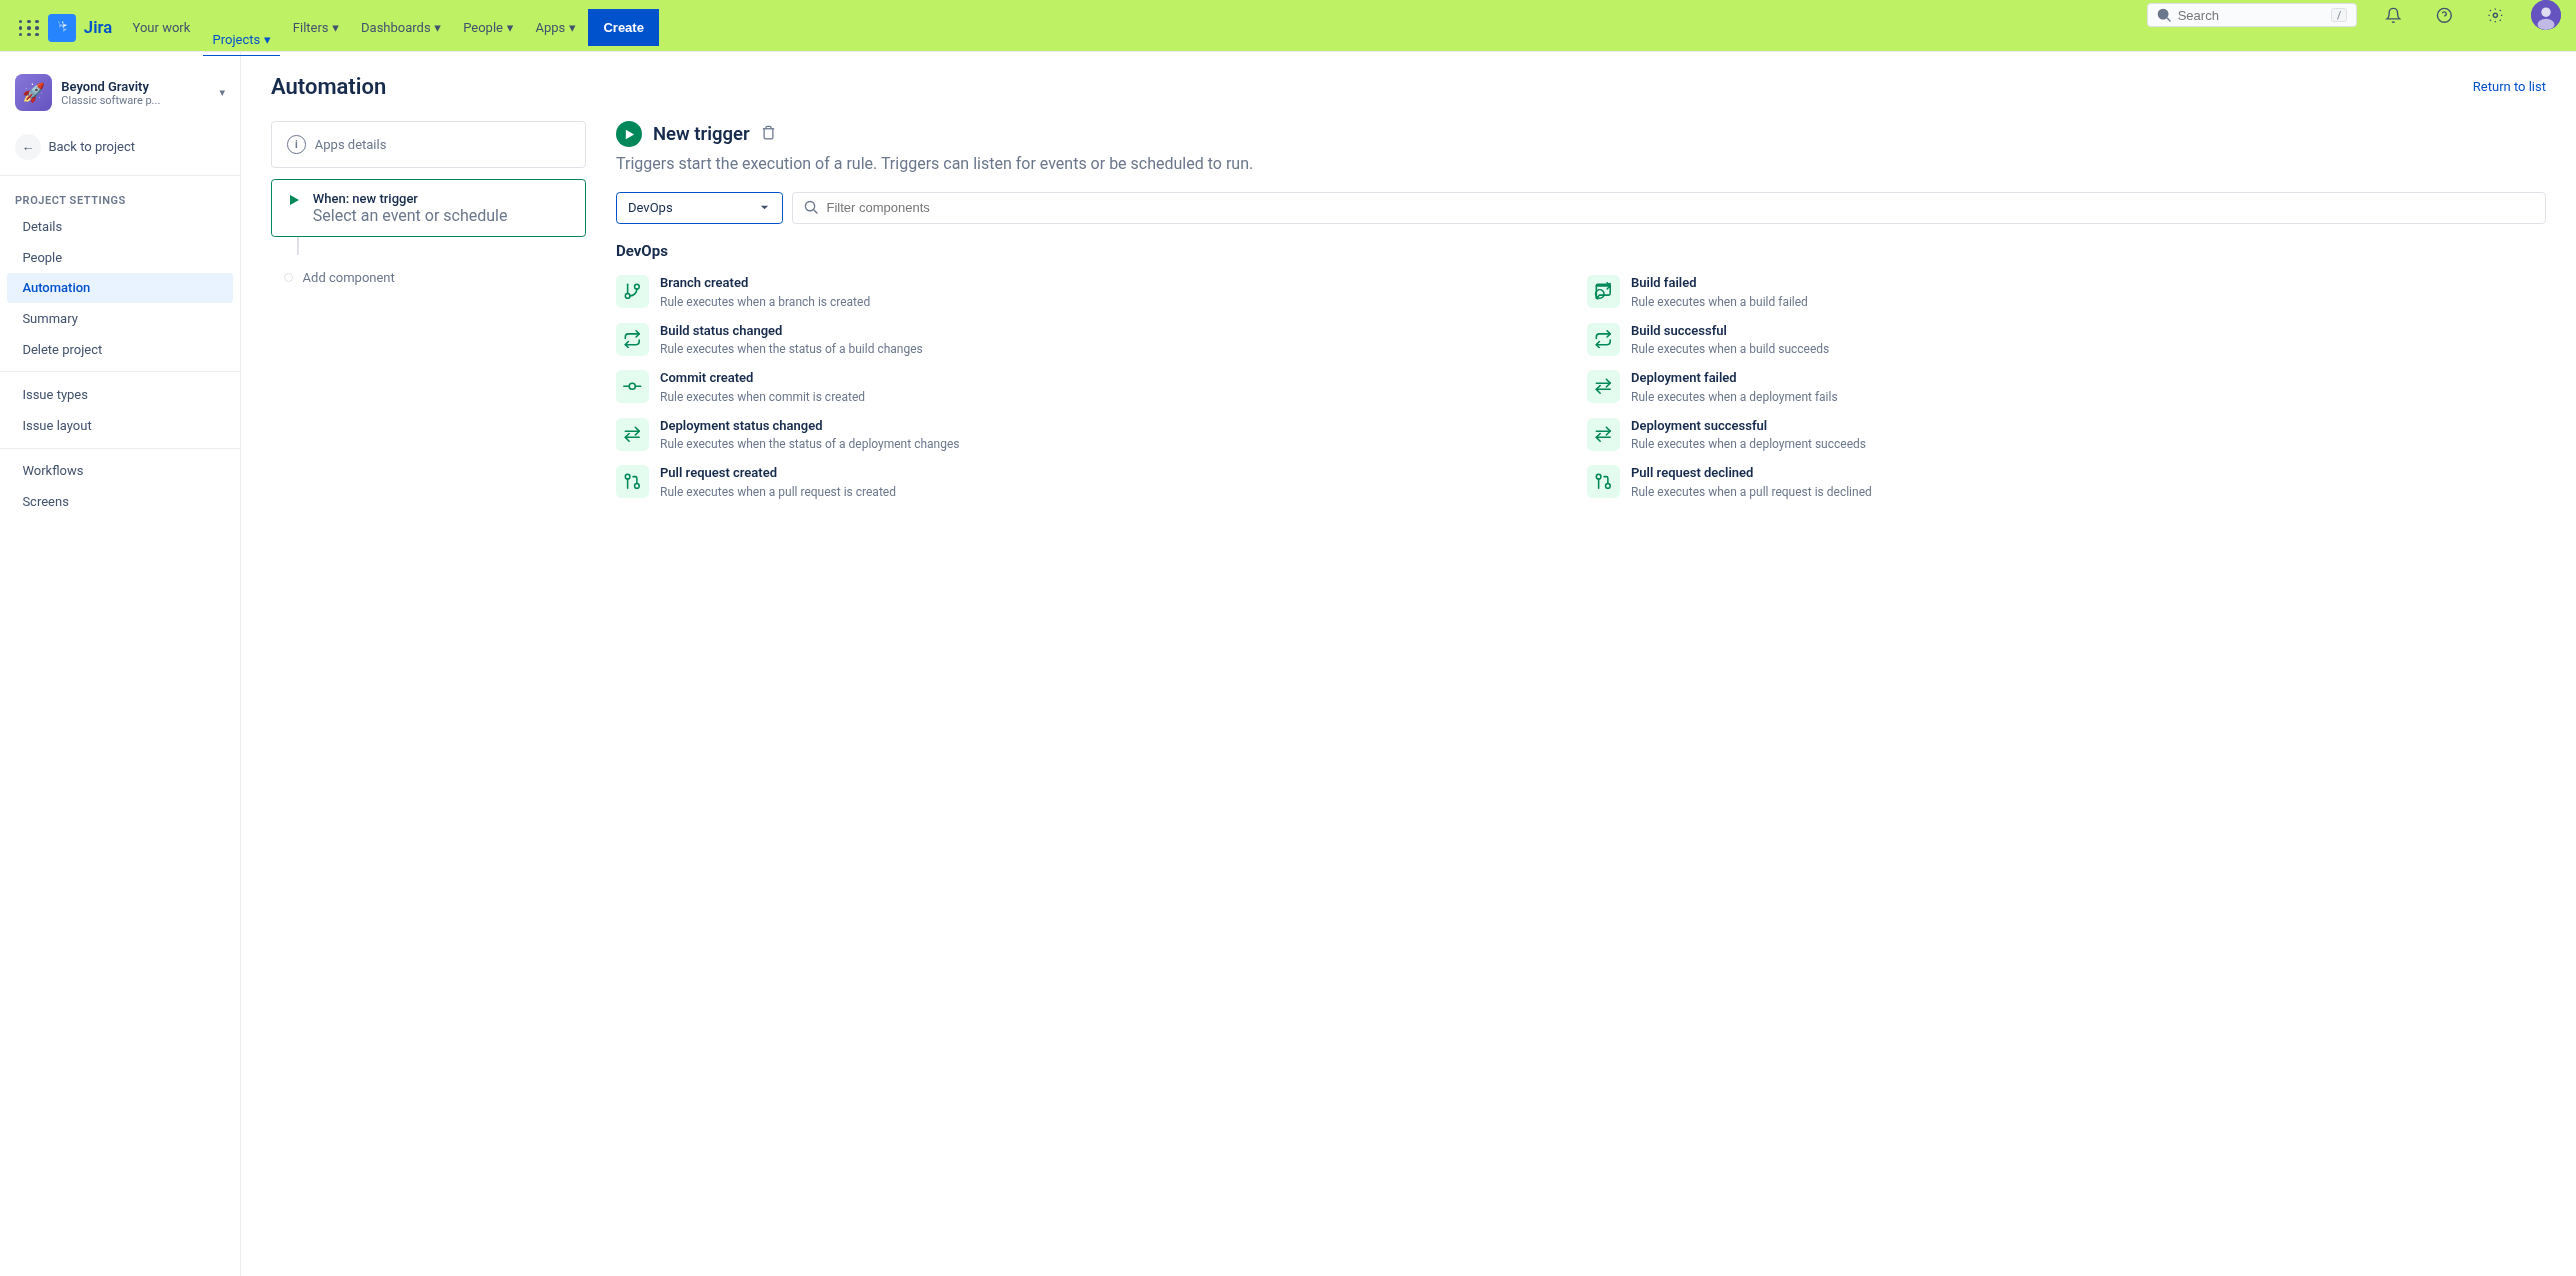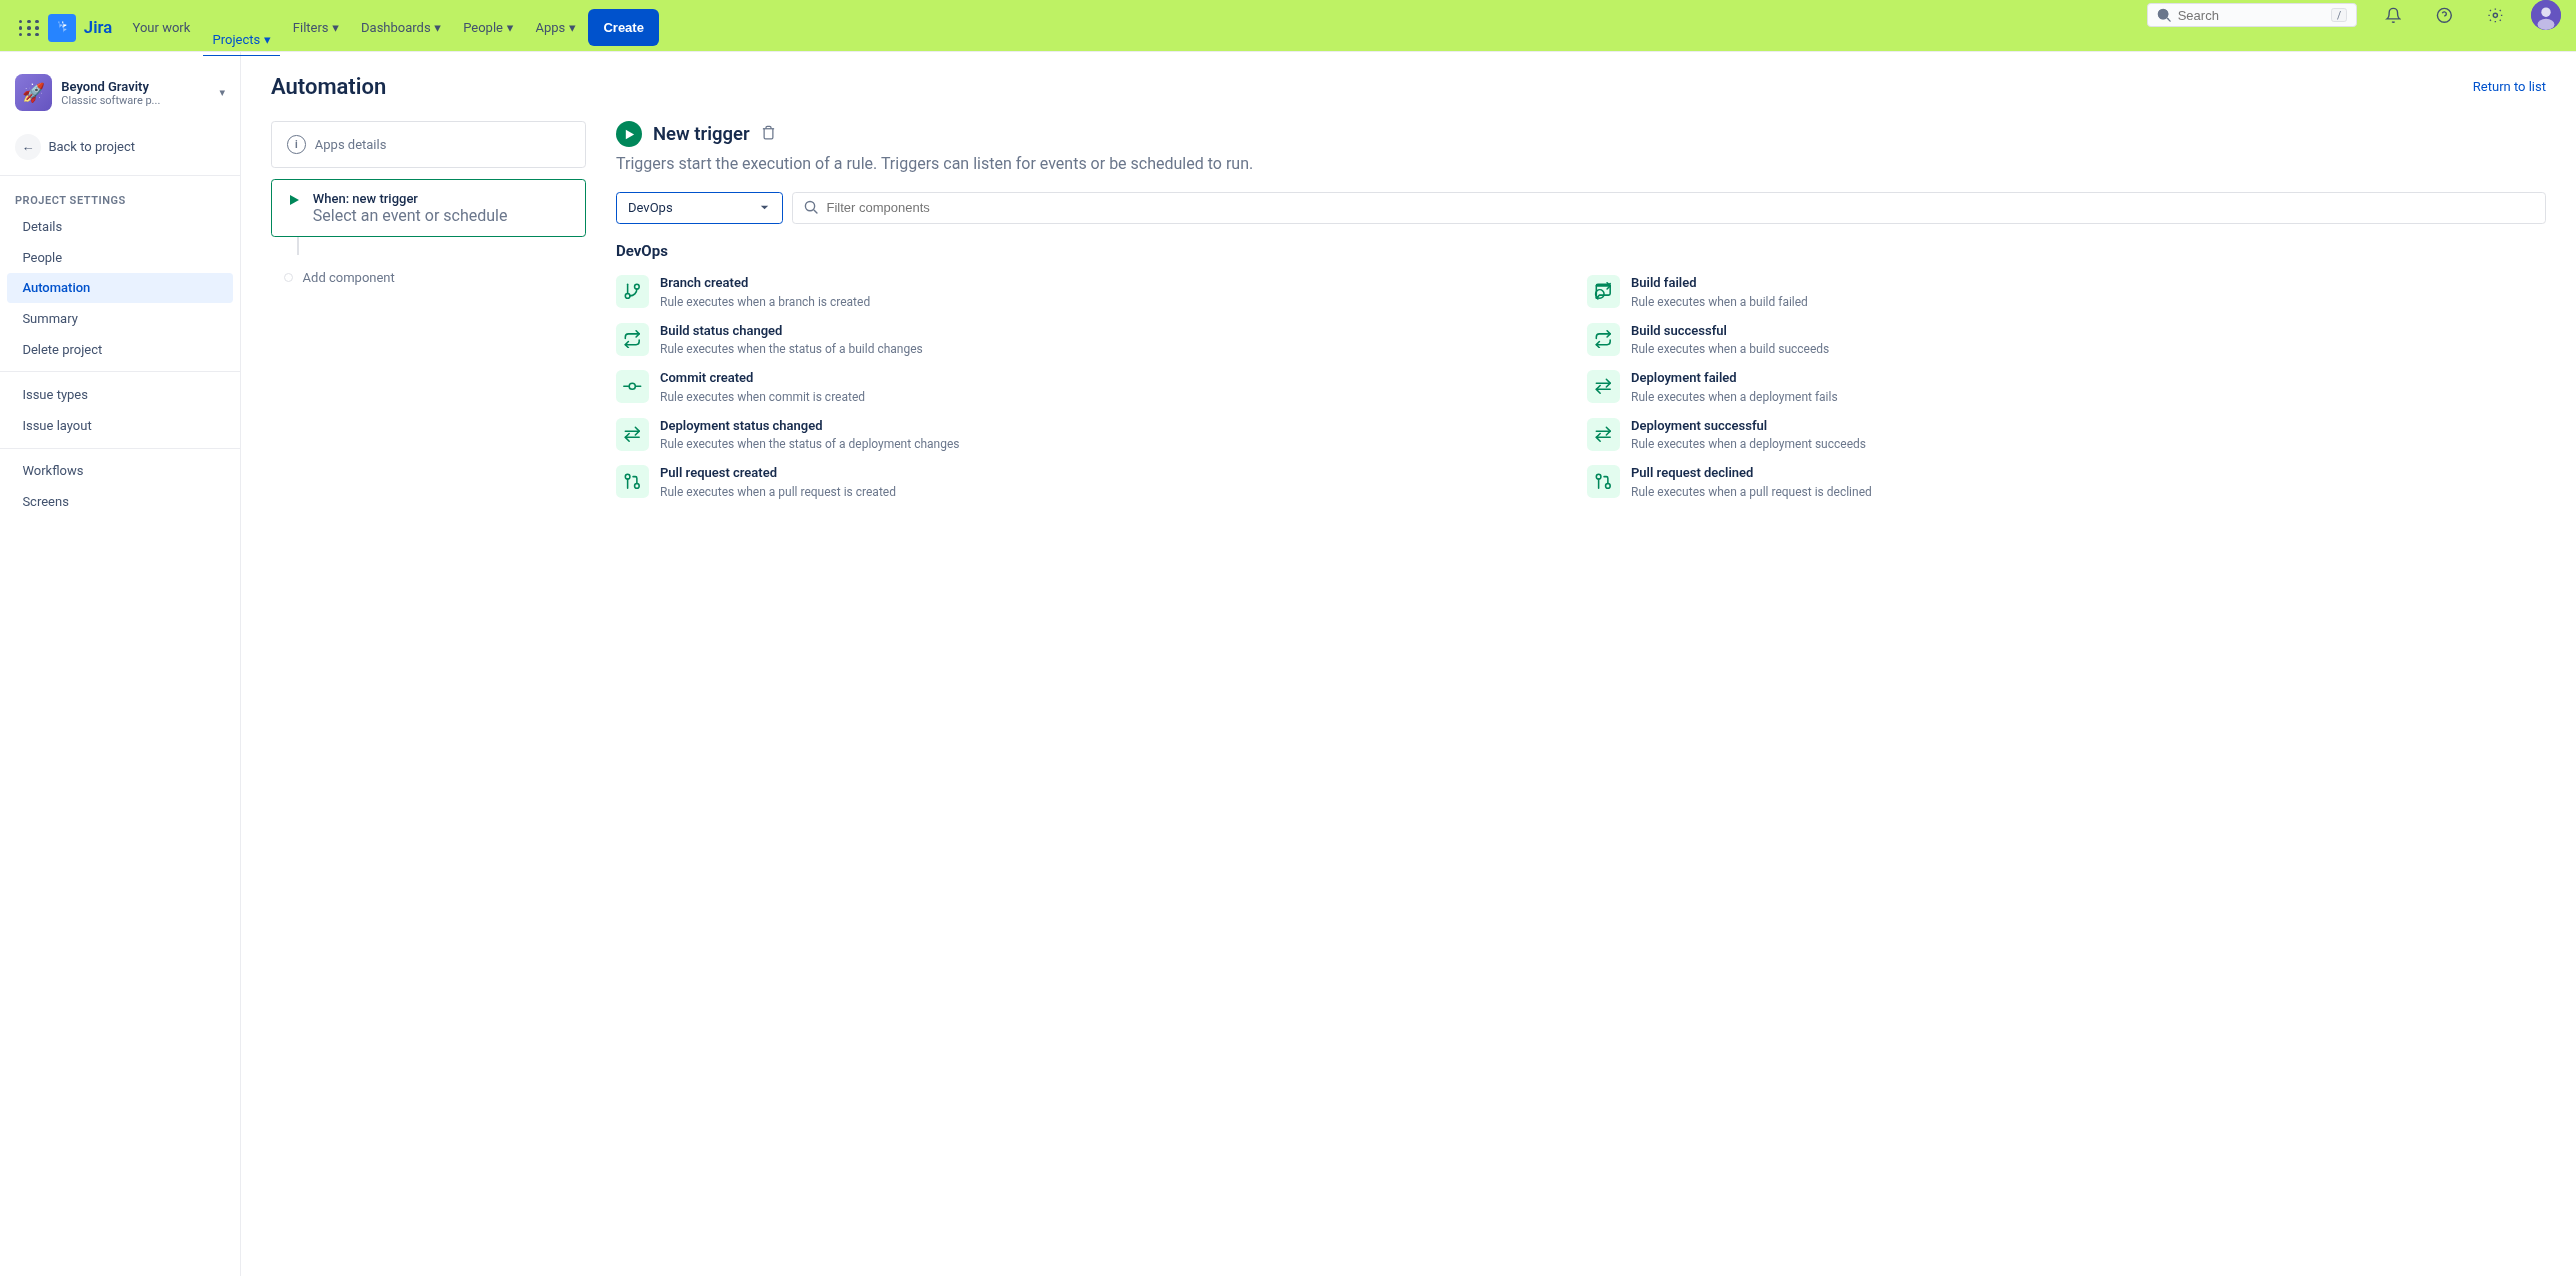--- a/index.html
+++ b/index.html
@@ -11,21 +11,21 @@
       padding: 0 15px; height: 52px; background: #bef264;
       border-bottom: 0.9px solid #ebecf0; position: sticky; top: 0; z-index: 100;
     }
     .top-nav-left { display: flex; align-items: center; gap: 3.7px; }
     .nav-logo { display: flex; align-items: center; gap: 7.4px; margin-right: 7.4px; }
     .logo-icon { width: 28px; height: 28px; background: #2684FF; border-radius: 3.7px; display: flex; align-items: center; justify-content: center; }
     .logo-text { font-size: 16.7px; font-weight: 600; color: #0052cc; }
     .nav-item { padding: 7.4px 9.3px; border-radius: 3.7px; cursor: pointer; color: #42526e; font-size: 13px; white-space: nowrap; }
     .nav-item.active { color: #0052cc; border-bottom: 1.9px solid #0052cc; border-radius: 0; margin-top: 25px; }
     .nav-item-with-arrow { display: flex; align-items: center; gap: 3.7px; }
-    .create-btn { background: #0052cc; color: #fff; border: none; border-radius: 6px; padding: 11px 15px; font-size: 13px; font-weight: 600; cursor: pointer; }
+    .create-btn { background: #0052cc; color: #fff; border: none; border-radius: 0; padding: 11px 15px; font-size: 13px; font-weight: 600; cursor: pointer; }
     .top-nav-right { display: flex; align-items: center; gap: 21px; }
     .search-bar { display: flex; align-items: center; border: 0.9px solid #dfe1e6; border-radius: 3.7px; padding: 3.7px 9.3px; gap: 5.6px; min-width: 204px; background: #fafbfc; }
     .search-bar input { border: none; background: transparent; outline: none; font-size: 13px; color: #172b4d; width: 148px; }
     .slash-badge { background: #f4f5f7; border: 0.9px solid #dfe1e6; border-radius: 2.8px; padding: 0.9px 4.6px; font-size: 10.2px; color: #6b778c; }
     .icon-btn { width: 30px; height: 30px; border-radius: 50%; background: transparent; border: none; cursor: pointer; display: flex; align-items: center; justify-content: center; color: #6b778c; font-size: 15px; }
     .avatar { width: 30px; height: 30px; border-radius: 50%; background: #6554c0; color: #fff; display: flex; align-items: center; justify-content: center; font-size: 12px; font-weight: 600; cursor: pointer; overflow: hidden; }
 
     
     .grid-dots { display: grid; grid-template-columns: repeat(3,5.6px); gap: 2.8px; padding: 3.7px; cursor: pointer; }
     .grid-dot { width: 3.7px; height: 3.7px; background: #42526e; border-radius: 50%; }

